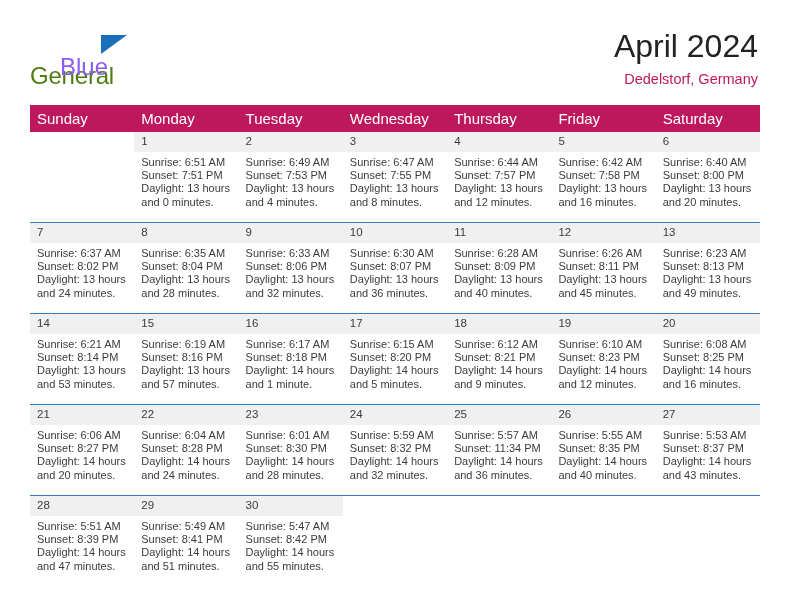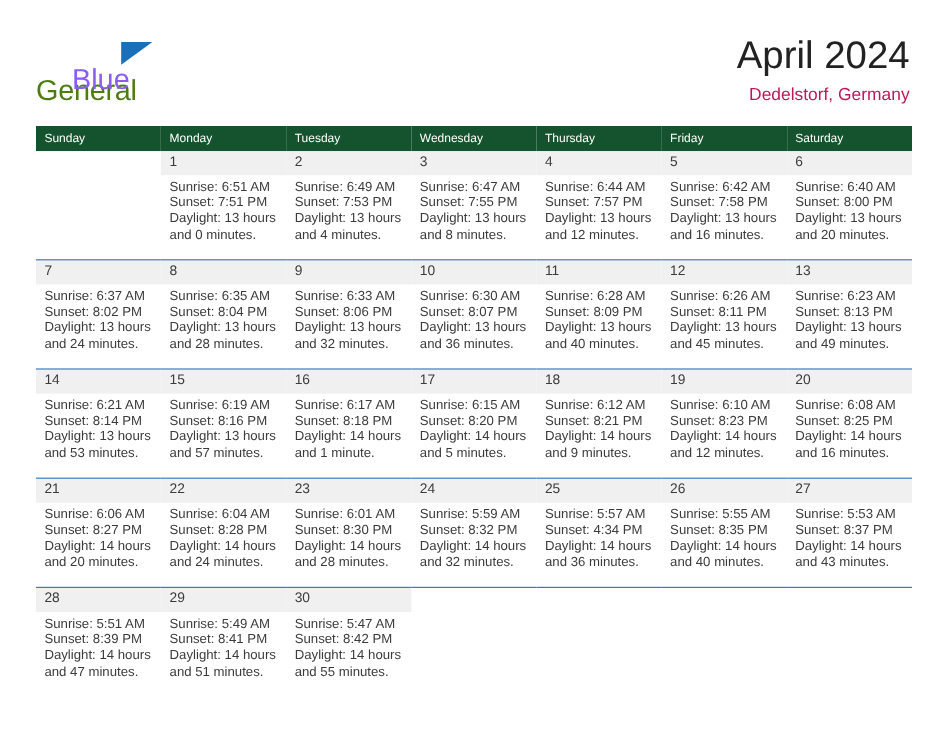--- a/index.html
+++ b/index.html
@@ -86,23 +86,23 @@
   
   .calendar {
     position: absolute;
     left: 30px;
     top: 105px;
     width: 730px;
     border-collapse: collapse;
     table-layout: fixed;
   }
   .calendar th {
-    background: #14532d;
+    background: #be185d;
     color: #ffffff;
-    font-size: 10px;
+    font-size: 15px;
     font-weight: normal;
     text-align: left;
     padding: 5px 0 5px 7px;
     height: 11px;
     border: none;
   }
   .week-row > td {
     vertical-align: top;
     padding: 0;
     border: none;
@@ -446,21 +446,21 @@
                 <div>Daylight: 14 hours</div>
                 <div>and 32 minutes.</div>
               </div>
             </div>
           </td>
           <td>
             <div class="cell-inner">
               <div class="daynum">25</div>
               <div class="details">
                 <div>Sunrise: 5:57 AM</div>
-                <div>Sunset: 4:34 PM</div>
+                <div>Sunset: 11:34 PM</div>
                 <div>Daylight: 14 hours</div>
                 <div>and 36 minutes.</div>
               </div>
             </div>
           </td>
           <td>
             <div class="cell-inner">
               <div class="daynum">26</div>
               <div class="details">
                 <div>Sunrise: 5:55 AM</div>

